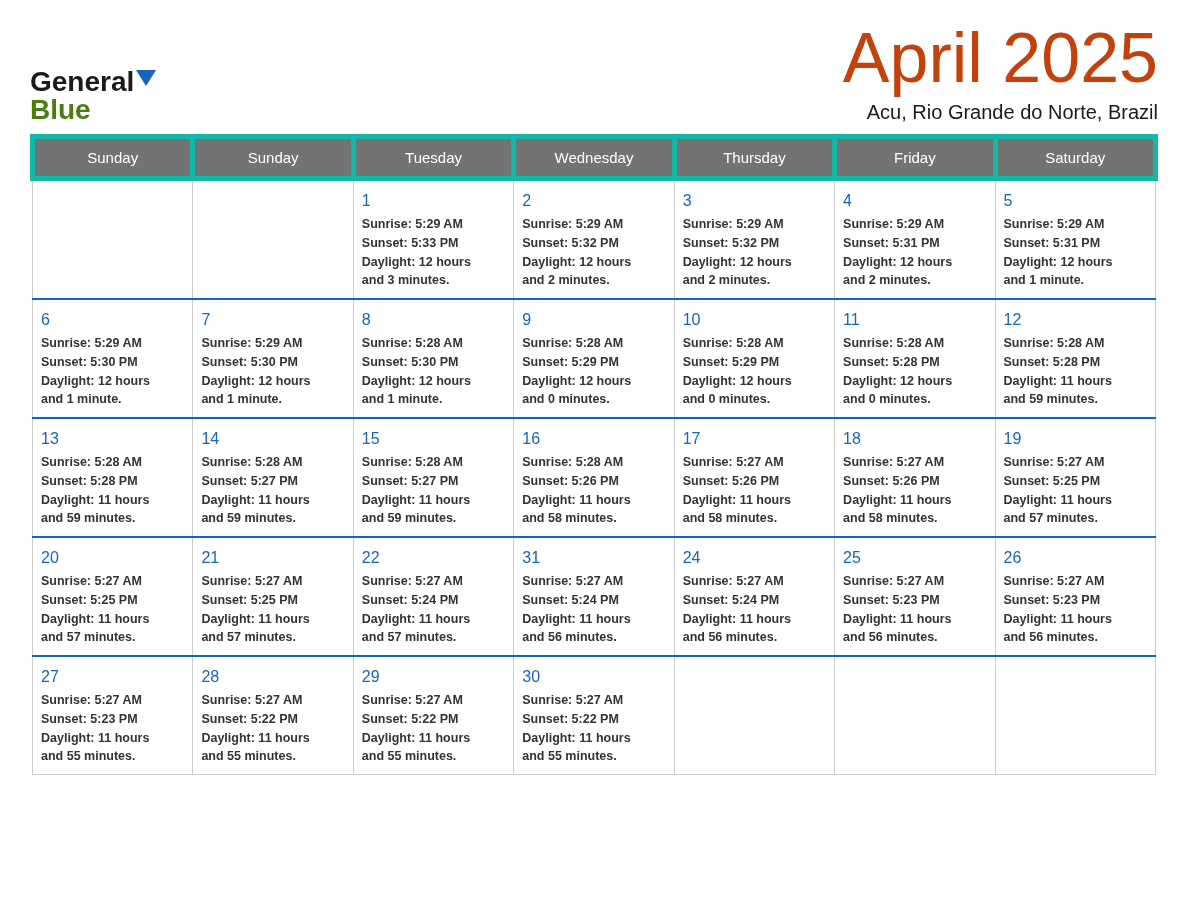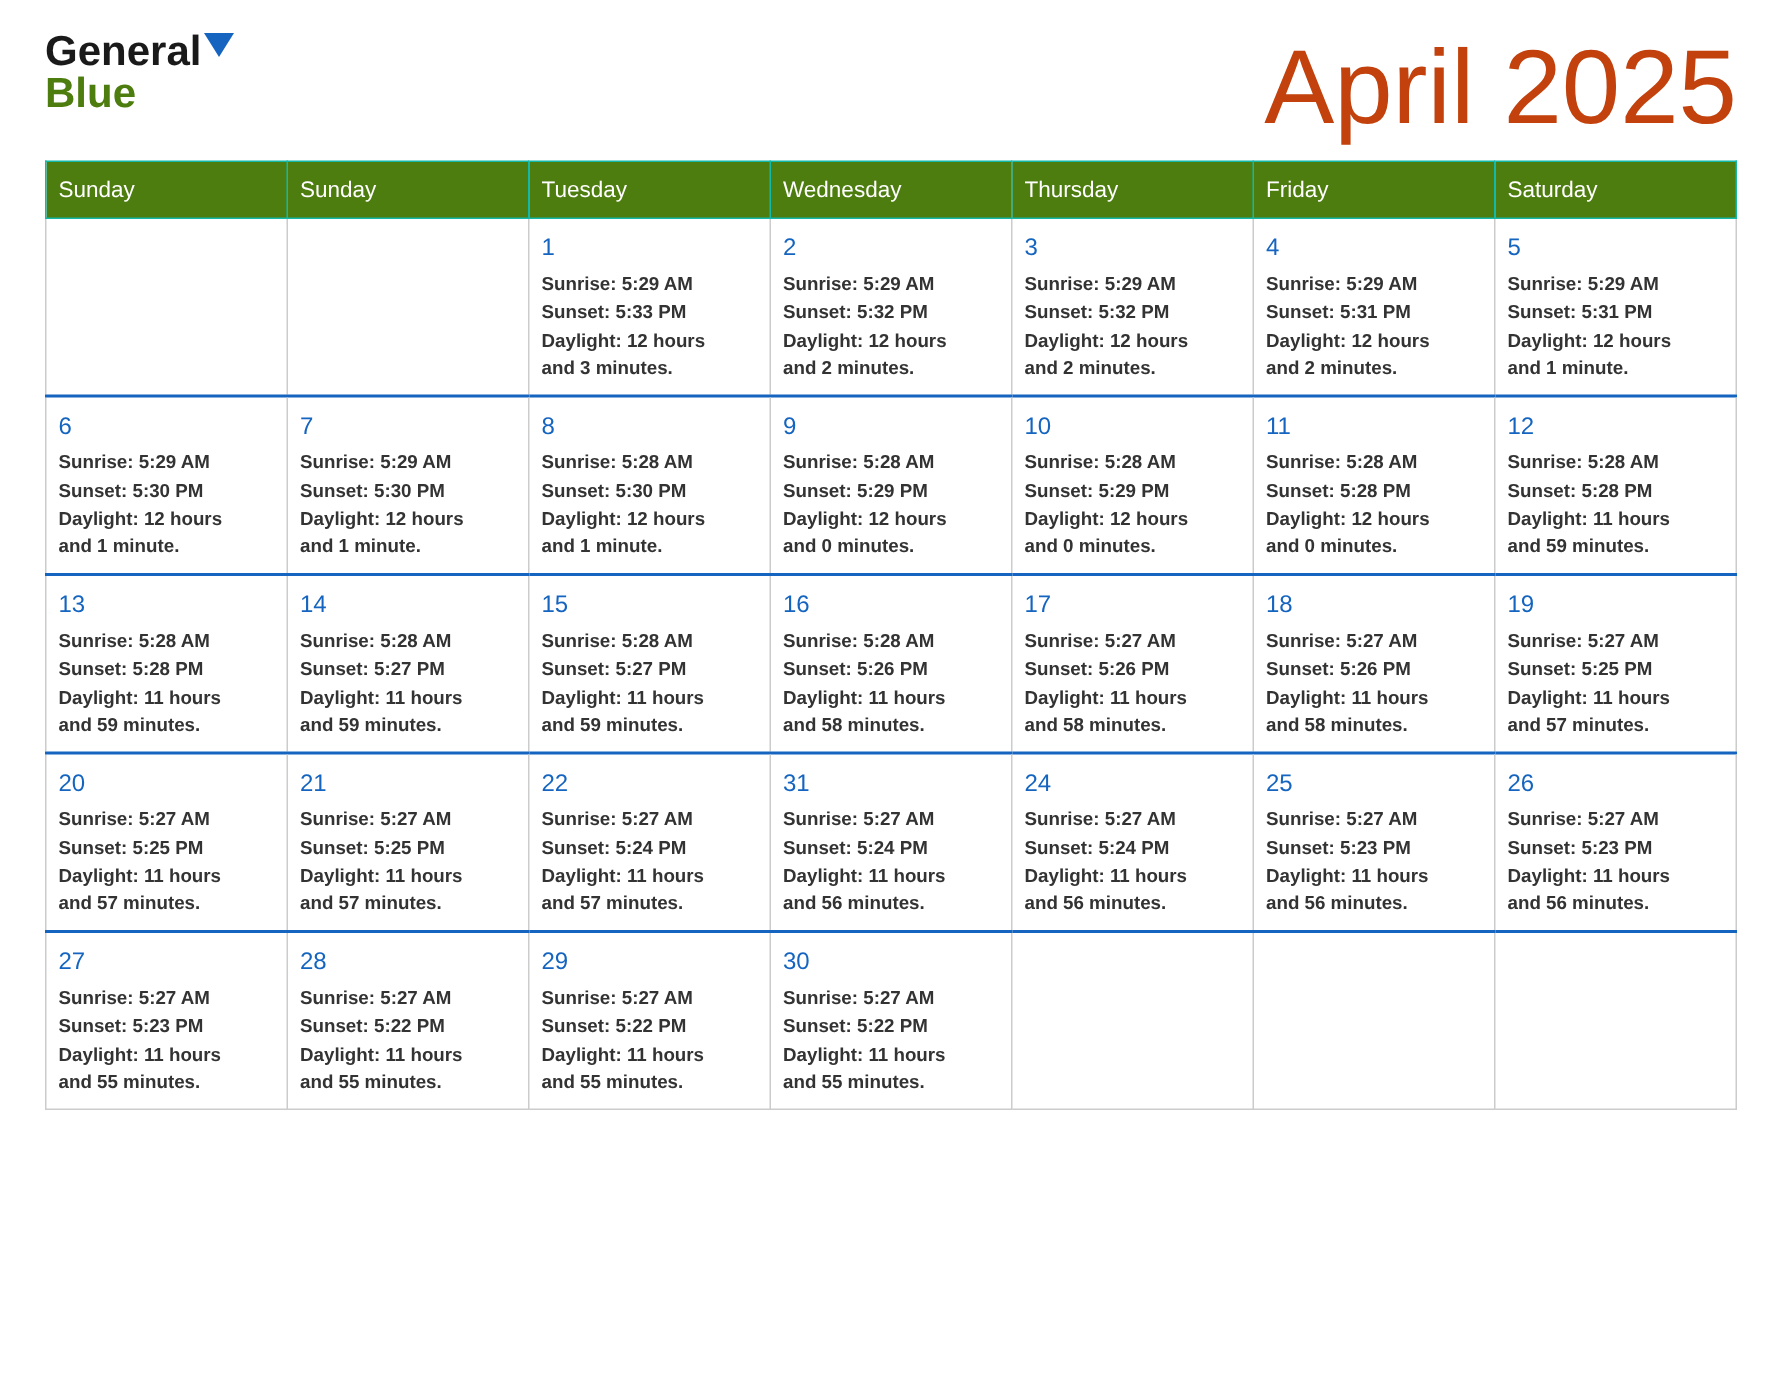--- a/index.html
+++ b/index.html
@@ -7,21 +7,21 @@
       font-family: Arial, Helvetica, sans-serif;
       background: #fff;
       color: #333;
       padding: 20px 30px;
       width: 1188px;
       min-height: 918px;
     }
     .header {
       display: flex;
       justify-content: space-between;
-      align-items: flex-start;
+      align-items: flex-end;
       margin-bottom: 10px;
     }
     .logo {
       display: flex;
       flex-direction: column;
       line-height: 1;
     }
     .logo-general {
       font-size: 28px;
       font-weight: bold;
@@ -57,27 +57,27 @@
       font-size: 20px;
       color: #1a1a1a;
       margin-top: 4px;
     }
     .calendar {
       width: 100%;
       border-collapse: collapse;
       margin-top: 10px;
     }
     .calendar th {
-      background-color: #4d7c0f;
+      background-color: #737373;
       color: #fff;
       padding: 10px 8px;
       font-size: 15px;
       font-weight: normal;
-      text-align: left;
-      border: 1px solid #14b8a6;
+      text-align: center;
+      border: 5px solid #14b8a6;
     }
     .calendar td {
       vertical-align: top;
       padding: 8px;
       border: 1px solid #ccc;
       width: 14.28%;
       font-size: 13px;
       line-height: 1.5;
     }
     .calendar td.empty {
@@ -108,20 +108,21 @@
     <div style="display:flex;align-items:center;">
       <span class="logo-general">General</span>
       <span class="logo-triangle"></span>
     </div>
     <div>
       <span class="logo-blue">Blue</span>
     </div>
   </div>
   <div class="title-area">
     <div class="month-title">April 2025</div>
+    <div class="location">Acu, Rio Grande do Norte, Brazil</div>
   </div>
 </div>
 
 <table class="calendar">
   <thead>
     <tr>
       <th>Sunday</th>
       <th>Sunday</th>
       <th>Tuesday</th>
       <th>Wednesday</th>

